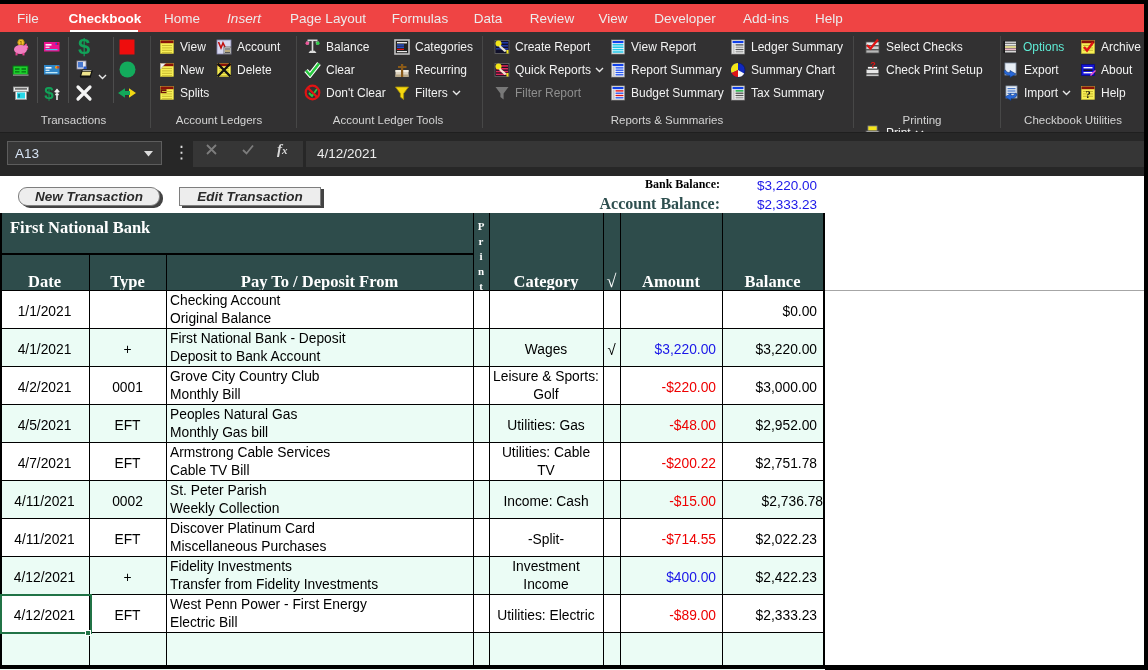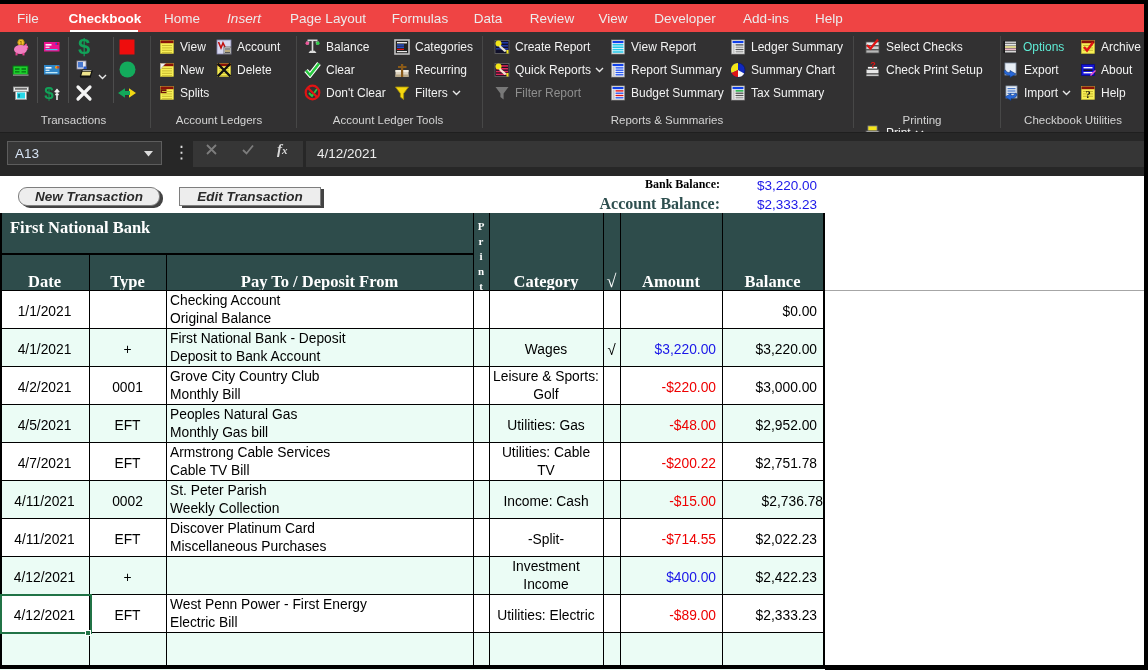--- a/index.html
+++ b/index.html
@@ -558,20 +558,21 @@
 <div class="cellt rgt" style="left:716px;top:281px;color:#ee0000;">-$15.00</div>
 <div class="cellt rgt" style="left:817px;top:281px;margin-left:6px;">$2,736.78</div>
 <div class="cellt ctr" style="left:44.5px;top:319px;">4/11/2021</div>
 <div class="cellt ctr" style="left:127.5px;top:319px;">EFT</div>
 <div class="cellt" style="left:170px;top:307px;line-height:18px;">Discover Platinum Card<br>Miscellaneous Purchases</div>
 <div class="cellt ctr" style="left:546px;top:319px;">-Split-</div>
 <div class="cellt rgt" style="left:716px;top:319px;color:#ee0000;">-$714.55</div>
 <div class="cellt rgt" style="left:817px;top:319px;">$2,022.23</div>
 <div class="cellt ctr" style="left:44.5px;top:357px;">4/12/2021</div>
 <div class="cellt ctr" style="left:127.5px;top:357px;">+</div>
+<div class="cellt" style="left:170px;top:345px;line-height:18px;">Fidelity Investments<br>Transfer from Fidelity Investments</div>
 <div class="cellt ctr" style="left:546px;top:345px;line-height:18px;text-align:center;">Investment<br>Income</div>
 <div class="cellt rgt" style="left:716px;top:357px;color:#1a16e8;">$400.00</div>
 <div class="cellt rgt" style="left:817px;top:357px;">$2,422.23</div>
 <div class="cellt ctr" style="left:44.5px;top:395px;">4/12/2021</div>
 <div class="cellt ctr" style="left:127.5px;top:395px;">EFT</div>
 <div class="cellt" style="left:170px;top:383px;line-height:18px;">West Penn Power - First Energy<br>Electric Bill</div>
 <div class="cellt ctr" style="left:546px;top:395px;">Utilities: Electric</div>
 <div class="cellt rgt" style="left:716px;top:395px;color:#ee0000;">-$89.00</div>
 <div class="cellt rgt" style="left:817px;top:395px;">$2,333.23</div>
 <div class="abs" style="left:0px;top:381px;width:88px;height:36px;border:2px solid #217346;background:transparent;"></div>

